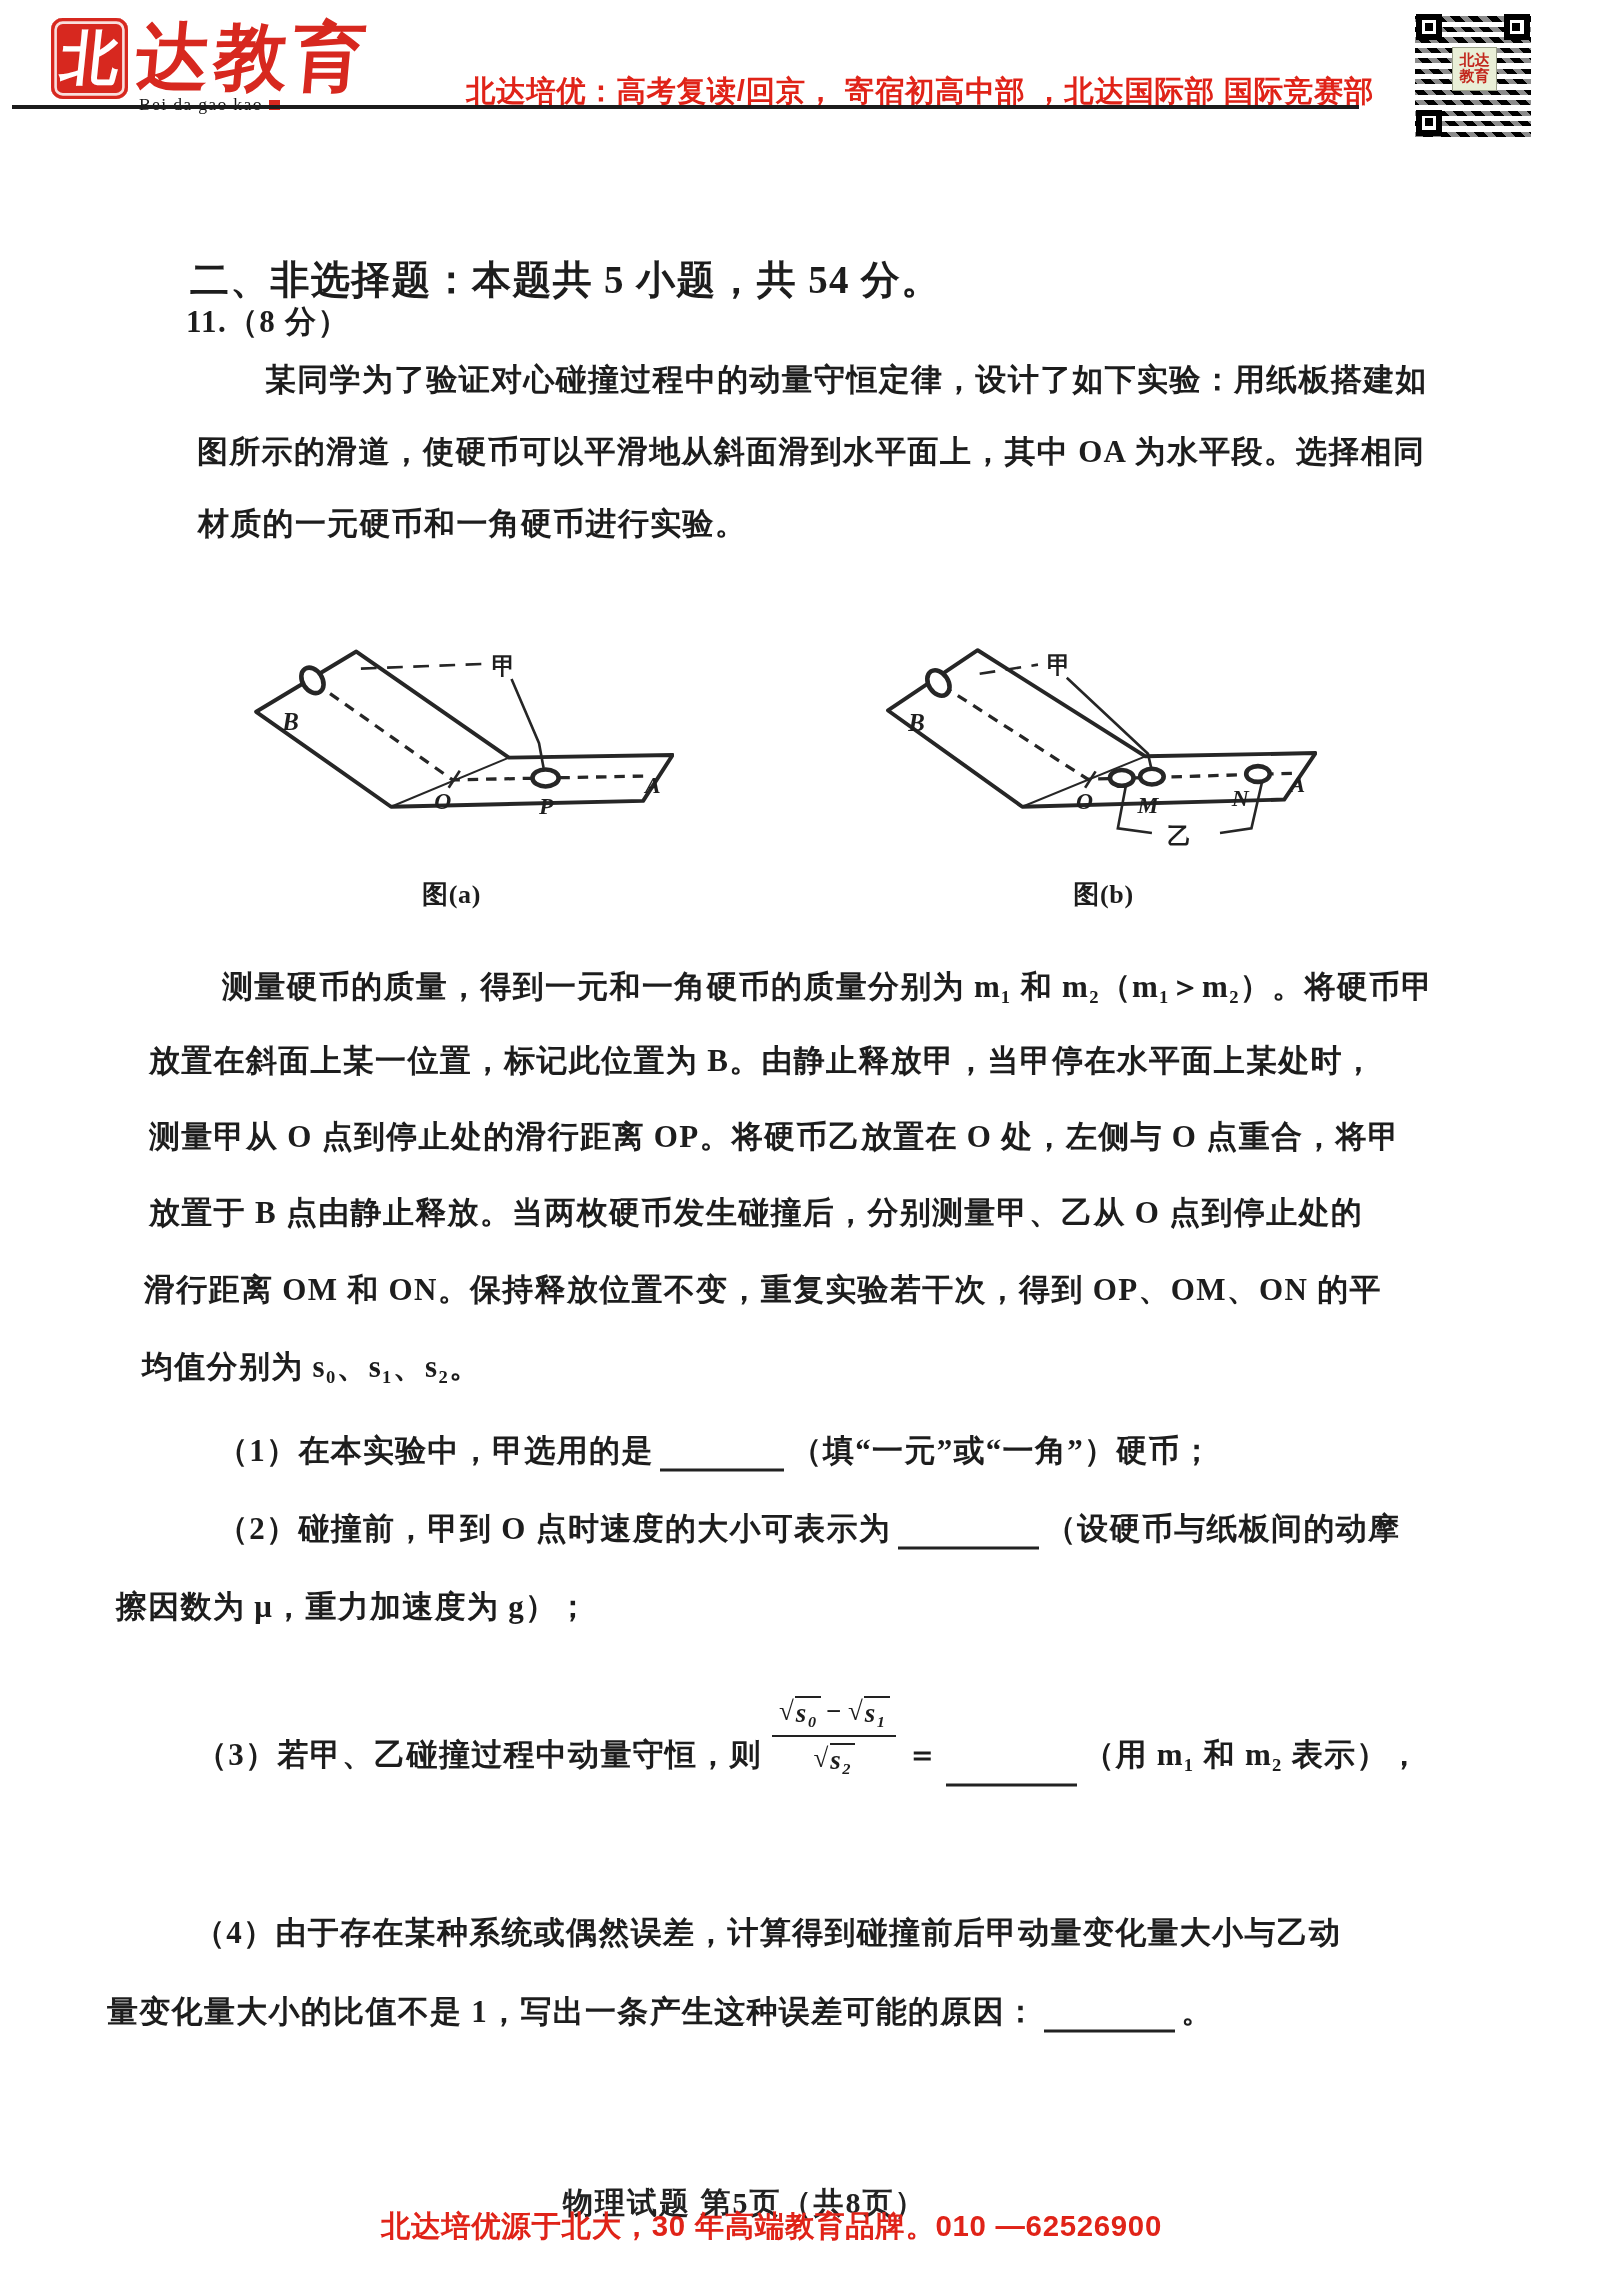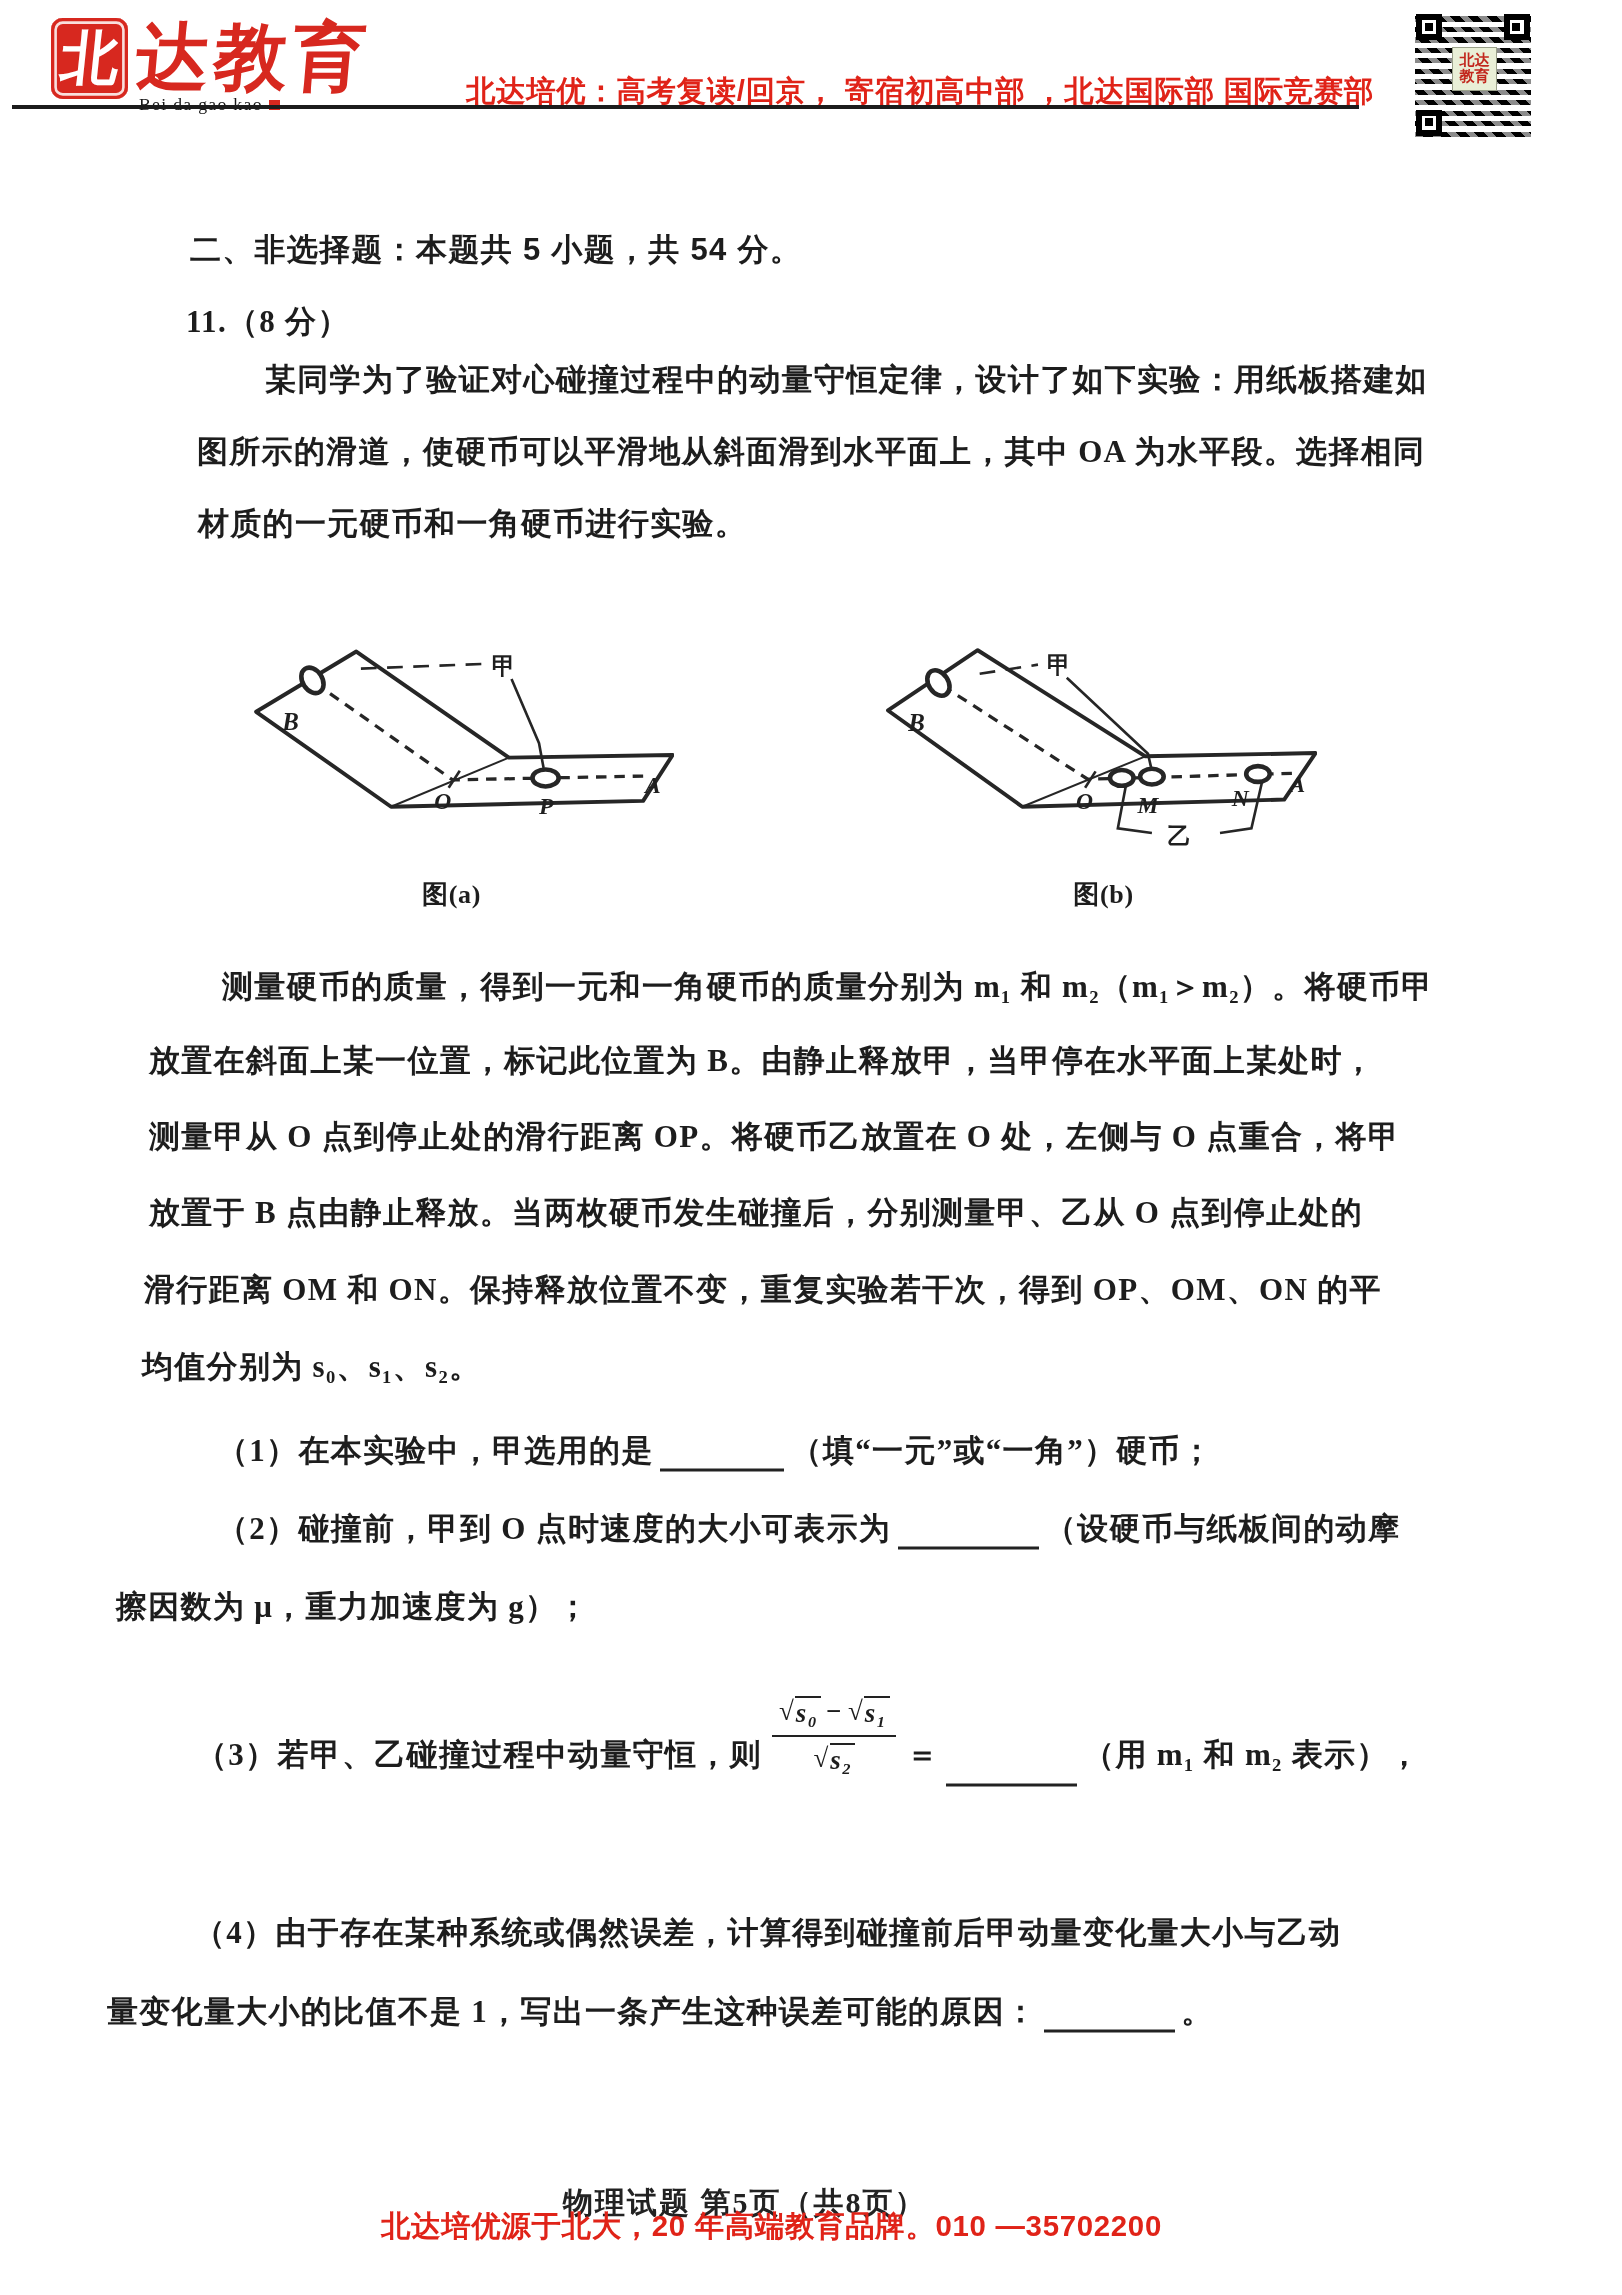--- a/index.html
+++ b/index.html
@@ -24,21 +24,21 @@
       repeating-linear-gradient(0deg,#000 0 5.2px,#fff 5.2px 10.5px),
       repeating-linear-gradient(90deg,#000 0 5.9px,#fff 5.9px 11px);}
   .qf{position:absolute;width:26px;height:26px;background:#fff;border:6.5px solid #000;box-sizing:border-box;}
   .qf::after{content:"";position:absolute;left:2.6px;top:2.6px;width:7.9px;height:7.9px;background:#000;}
   .qf.tl{left:1.3px;top:1.3px}.qf.tr{right:1.3px;top:1.3px}.qf.bl{left:1.3px;bottom:1.3px}
   .qlabel{position:absolute;left:37px;top:34px;width:43px;height:42px;background:#e9efd7;border:1.3px solid #9aa08a;
           display:flex;flex-direction:column;align-items:center;justify-content:center;
           color:#c2271d;font-size:15px;line-height:1.05;font-weight:bold;}
   
   .t{position:absolute;font-size:31px;letter-spacing:1.3px;white-space:nowrap;font-weight:600;}
-  .h1{font-family:Liberation Sans, sans-serif;font-weight:800;font-size:31px;}
+  .h1{font-family:Liberation Serif, serif;font-weight:800;font-size:39px;margin-top:24px;}
   .blank{display:inline-block;width:131px;height:1em;border-bottom:3.3px solid #222;transform:translateY(10.5px);margin:0 6.5px;}
   .blank.w190{width:124px}.blank.w215{width:141px}
   
   .q3row{position:absolute;display:flex;align-items:flex-end;font-size:31px;letter-spacing:1.3px;
          white-space:nowrap;font-weight:600;height:111px;}
   .frac{display:inline-flex;flex-direction:column;align-items:center;margin:0 10.5px;font-size:27px;font-weight:600;}
   .frow{display:flex;align-items:flex-start;padding:0 6.5px 5.2px;}
   .fbot{border-top:2.6px solid #222;padding:6.5px 6.5px 0;display:flex;justify-content:center;align-self:stretch;}
   .rs{font-style:normal;}
   .rt{border-top:2.3px solid #222;padding:0 2.6px 0 0.7px;font-style:italic;}
@@ -157,16 +157,16 @@
     <span class="blank"></span>
     <span>（用 m₁ 和 m₂ 表示），</span>
   </div>
 
   <div class="t abs" style="left:194px;top:1912px">（4）由于存在某种系统或偶然误差，计算得到碰撞前后甲动量变化量大小与乙动</div>
   <div class="t abs" style="left:107px;top:1988px">
     <span>量变化量大小的比值不是 1，写出一条产生这种误差可能的原因：</span><span class="blank"></span><span>。</span>
   </div>
 
   <div class="fpage">物理试题 第5页（共8页）</div>
-  <div class="fred">北达培优源于北大，20 年高端教育品牌。010 —35702200</div>
+  <div class="fred">北达培优源于北大，30 年高端教育品牌。010 —62526900</div>
 
 </div>
 
 
 </body></html>

